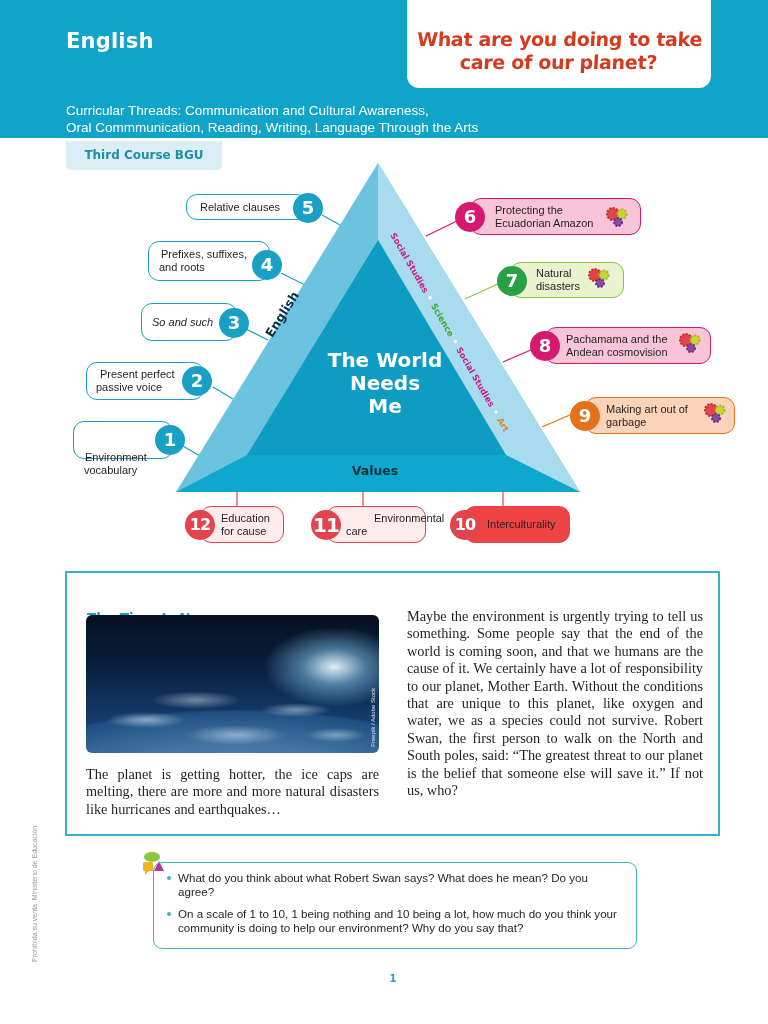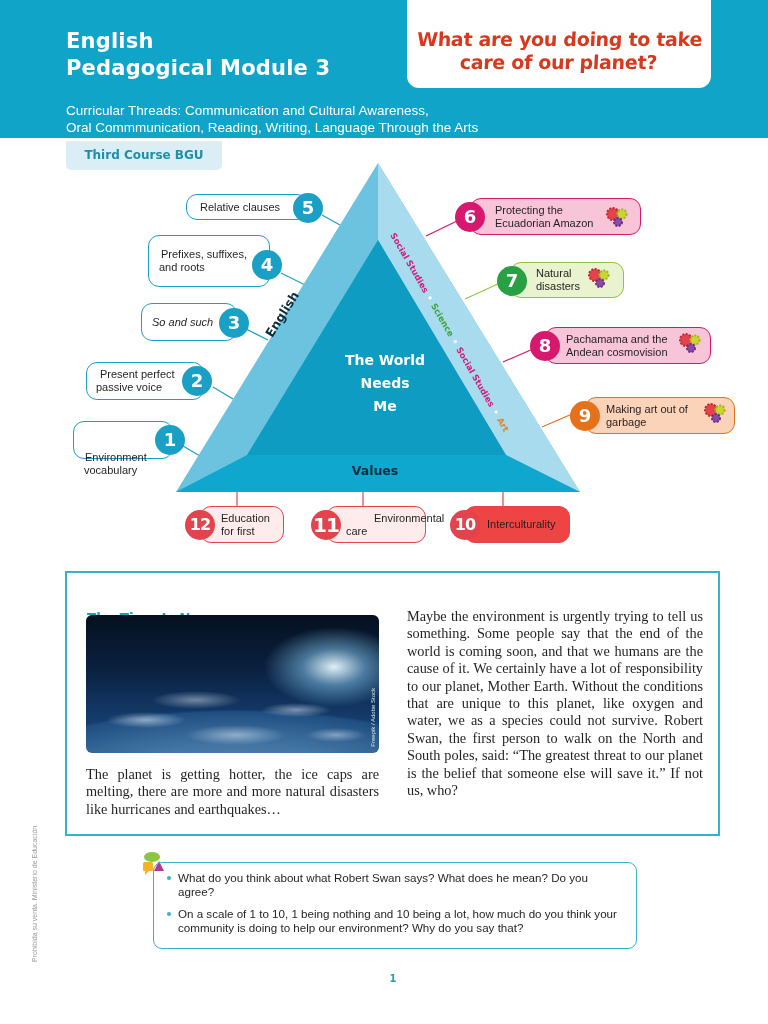--- a/index.html
+++ b/index.html
@@ -10,21 +10,21 @@
   .header-band { position: absolute; left: 0; top: 0; width: 768px; height: 138px; background: #0fa4c8; }
   .module-title { position: absolute; left: 66px; top: 28px; color: #ffffff; font-family: "DejaVu Sans", sans-serif; font-weight: bold; font-size: 21px; line-height: 27px; letter-spacing: 0.2px; }
   .threads { position: absolute; left: 66px; top: 102px; color: #ffffff; font-family: "Liberation Sans", sans-serif; font-size: 13.5px; line-height: 17px; }
   .question-box { position: absolute; left: 407px; top: -10px; width: 304px; height: 98px; background: #ffffff; border-radius: 0 0 12px 12px; }
   .question-text { position: absolute; left: 0; top: 38px; width: 100%; text-align: center; color: #d53a1e; font-family: "DejaVu Sans", sans-serif; font-size: 19px; line-height: 23px; font-weight: bold; letter-spacing: -0.3px; transform: skewX(-3deg); }
 
   .course-tag { position: absolute; left: 66px; top: 141px; width: 156px; height: 29px; background: #dbeef5; border-radius: 0 0 5px 5px; color: #1d8fa9; font-family: "DejaVu Sans", sans-serif; font-weight: bold; font-size: 12px; line-height: 29px; text-align: center; }
 
   
   .triangle-svg { position: absolute; left: 0; top: 0; }
-  .tri-label-center { position: absolute; left: 300px; top: 349px; width: 170px; text-align: center; color: #ffffff; font-family: "DejaVu Sans", sans-serif; font-weight: bold; font-size: 14px; line-height: 23px; }
+  .tri-label-center { position: absolute; left: 300px; top: 349px; width: 170px; text-align: center; color: #ffffff; font-family: "DejaVu Sans", sans-serif; font-weight: bold; font-size: 20px; line-height: 23px; }
   .tri-label-values { position: absolute; left: 300px; top: 463px; width: 150px; text-align: center; color: #0c2e3e; font-family: "DejaVu Sans", sans-serif; font-weight: bold; font-size: 12.5px; }
   .tri-label-english { position: absolute; left: 262px; top: 332px; color: #0c2e3e; font-family: "DejaVu Sans", sans-serif; font-weight: bold; font-size: 12.5px; transform: rotate(-58deg); transform-origin: left top; white-space: nowrap; }
   .right-side-label { position: absolute; left: 397px; top: 231px; transform-origin: left top; transform: rotate(60deg); white-space: nowrap; font-family: "DejaVu Sans", sans-serif; font-weight: bold; font-size: 8.5px; }
   .rs-pink { color: #c9207a; } .rs-green { color: #3ea43e; } .rs-orange { color: #e1852c; } .rs-dot { color: #ffffff; margin: 0 4px; font-size: 9px; }
 
   
   .pill { position: absolute; border: 1.4px solid; border-radius: 11px; font-family: "Liberation Sans", sans-serif; font-size: 11px; line-height: 13px; color: #231f20; display: flex; align-items: center; }
   .pill-blue { background: #ffffff; border-color: #1aa0c4; }
   .pill-text { padding: 0 10px; }
   .badge { position: absolute; width: 30px; height: 30px; border-radius: 50%; color: #ffffff; font-family: "DejaVu Sans", sans-serif; font-weight: bold; font-size: 18px; line-height: 30px; text-align: center; }
@@ -60,21 +60,20 @@
 
   .side-credit { position: absolute; left: 31px; top: 962px; transform-origin: left top; transform: rotate(-90deg); white-space: nowrap; color: #9a9a9a; font-family: "Liberation Sans", sans-serif; font-size: 7px; }
   .page-number { position: absolute; left: 383px; top: 973px; width: 20px; text-align: center; color: #1f9fbd; font-family: "DejaVu Sans", sans-serif; font-weight: bold; font-size: 10px; }
 </style>
 </head>
 <body>
 
 <div class="header-band"></div>
 <div class="module-title">
   <div>English</div>
-  <div>Pedagogical Module 3</div>
 </div>
 <div class="threads">
   <div>Curricular Threads: Communication and Cultural Awareness,</div>
   <div>Oral Commmunication, Reading, Writing, Language Through the Arts</div>
 </div>
 <div class="question-box">
   <div class="question-text">
     <div>What are you doing to take</div>
     <div>care of our planet?</div>
   </div>
@@ -120,21 +119,21 @@
 <div class="tri-label-english">English</div>
 <div class="right-side-label">
   <span class="rs-pink">Social Studies</span><span class="rs-dot">•</span><span class="rs-green">Science</span><span class="rs-dot">•</span><span class="rs-pink">Social Studies</span><span class="rs-dot">•</span><span class="rs-orange">Art</span>
 </div>
 
 <div class="pill pill-blue" style="left:186px;top:194px;width:122px;height:26px;">
   <span class="pill-text" style="padding-left:13px;">Relative clauses</span>
 </div>
 <div class="badge badge-blue" style="left:293px;top:193px;">5</div>
 
-<div class="pill pill-blue" style="left:148px;top:235px;width:122px;height:52px;">
+<div class="pill pill-blue" style="left:148px;top:241px;width:122px;height:40px;">
   <span class="pill-text">
       <span style="display:block;padding-left:2px;">Prefixes, suffixes,</span>
       <span style="display:block;">and roots</span>
     </span>
 </div>
 <div class="badge badge-blue" style="left:252px;top:250px;">4</div>
 
 <div class="pill pill-blue" style="left:141px;top:303px;width:96px;height:38px;">
   <span class="pill-text" style="font-style:italic;">So and such</span>
 </div>
@@ -205,21 +204,21 @@
 </svg>
 <svg class="gears" style="left:703px;top:402px;" viewBox="0 0 24 22">
   <circle cx="8" cy="8" r="6" fill="#e2434c" stroke="#c52a2a" stroke-dasharray="2 1.4" stroke-width="2"></circle>
   <circle cx="17" cy="8" r="4.6" fill="#c9d530" stroke="#a8b51e" stroke-dasharray="2 1.4" stroke-width="2"></circle>
   <circle cx="13" cy="16" r="4" fill="#8a4aa5" stroke="#6b2e86" stroke-dasharray="2 1.4" stroke-width="2"></circle>
 </svg>
 
 <div class="pill" style="left:200px;top:506px;width:84px;height:37px;background:#fdeceb;border-color:#e2434c;">
   <span class="pill-text" style="padding-left:20px;">
       <span style="display:block;">Education</span>
-      <span style="display:block;">for first</span>
+      <span style="display:block;">for cause</span>
     </span>
 </div>
 <div class="badge" style="left:185px;top:510px;background:#e2434c;font-size:16px;letter-spacing:-1px;">12</div>
 
 <div class="pill" style="left:326px;top:506px;width:100px;height:37px;background:#fdeceb;border-color:#e2434c;">
   <span class="pill-text" style="padding-left:19px;">
       <span style="display:block;padding-left:28px;">Environmental</span>
       <span style="display:block;">care</span>
     </span>
 </div>

